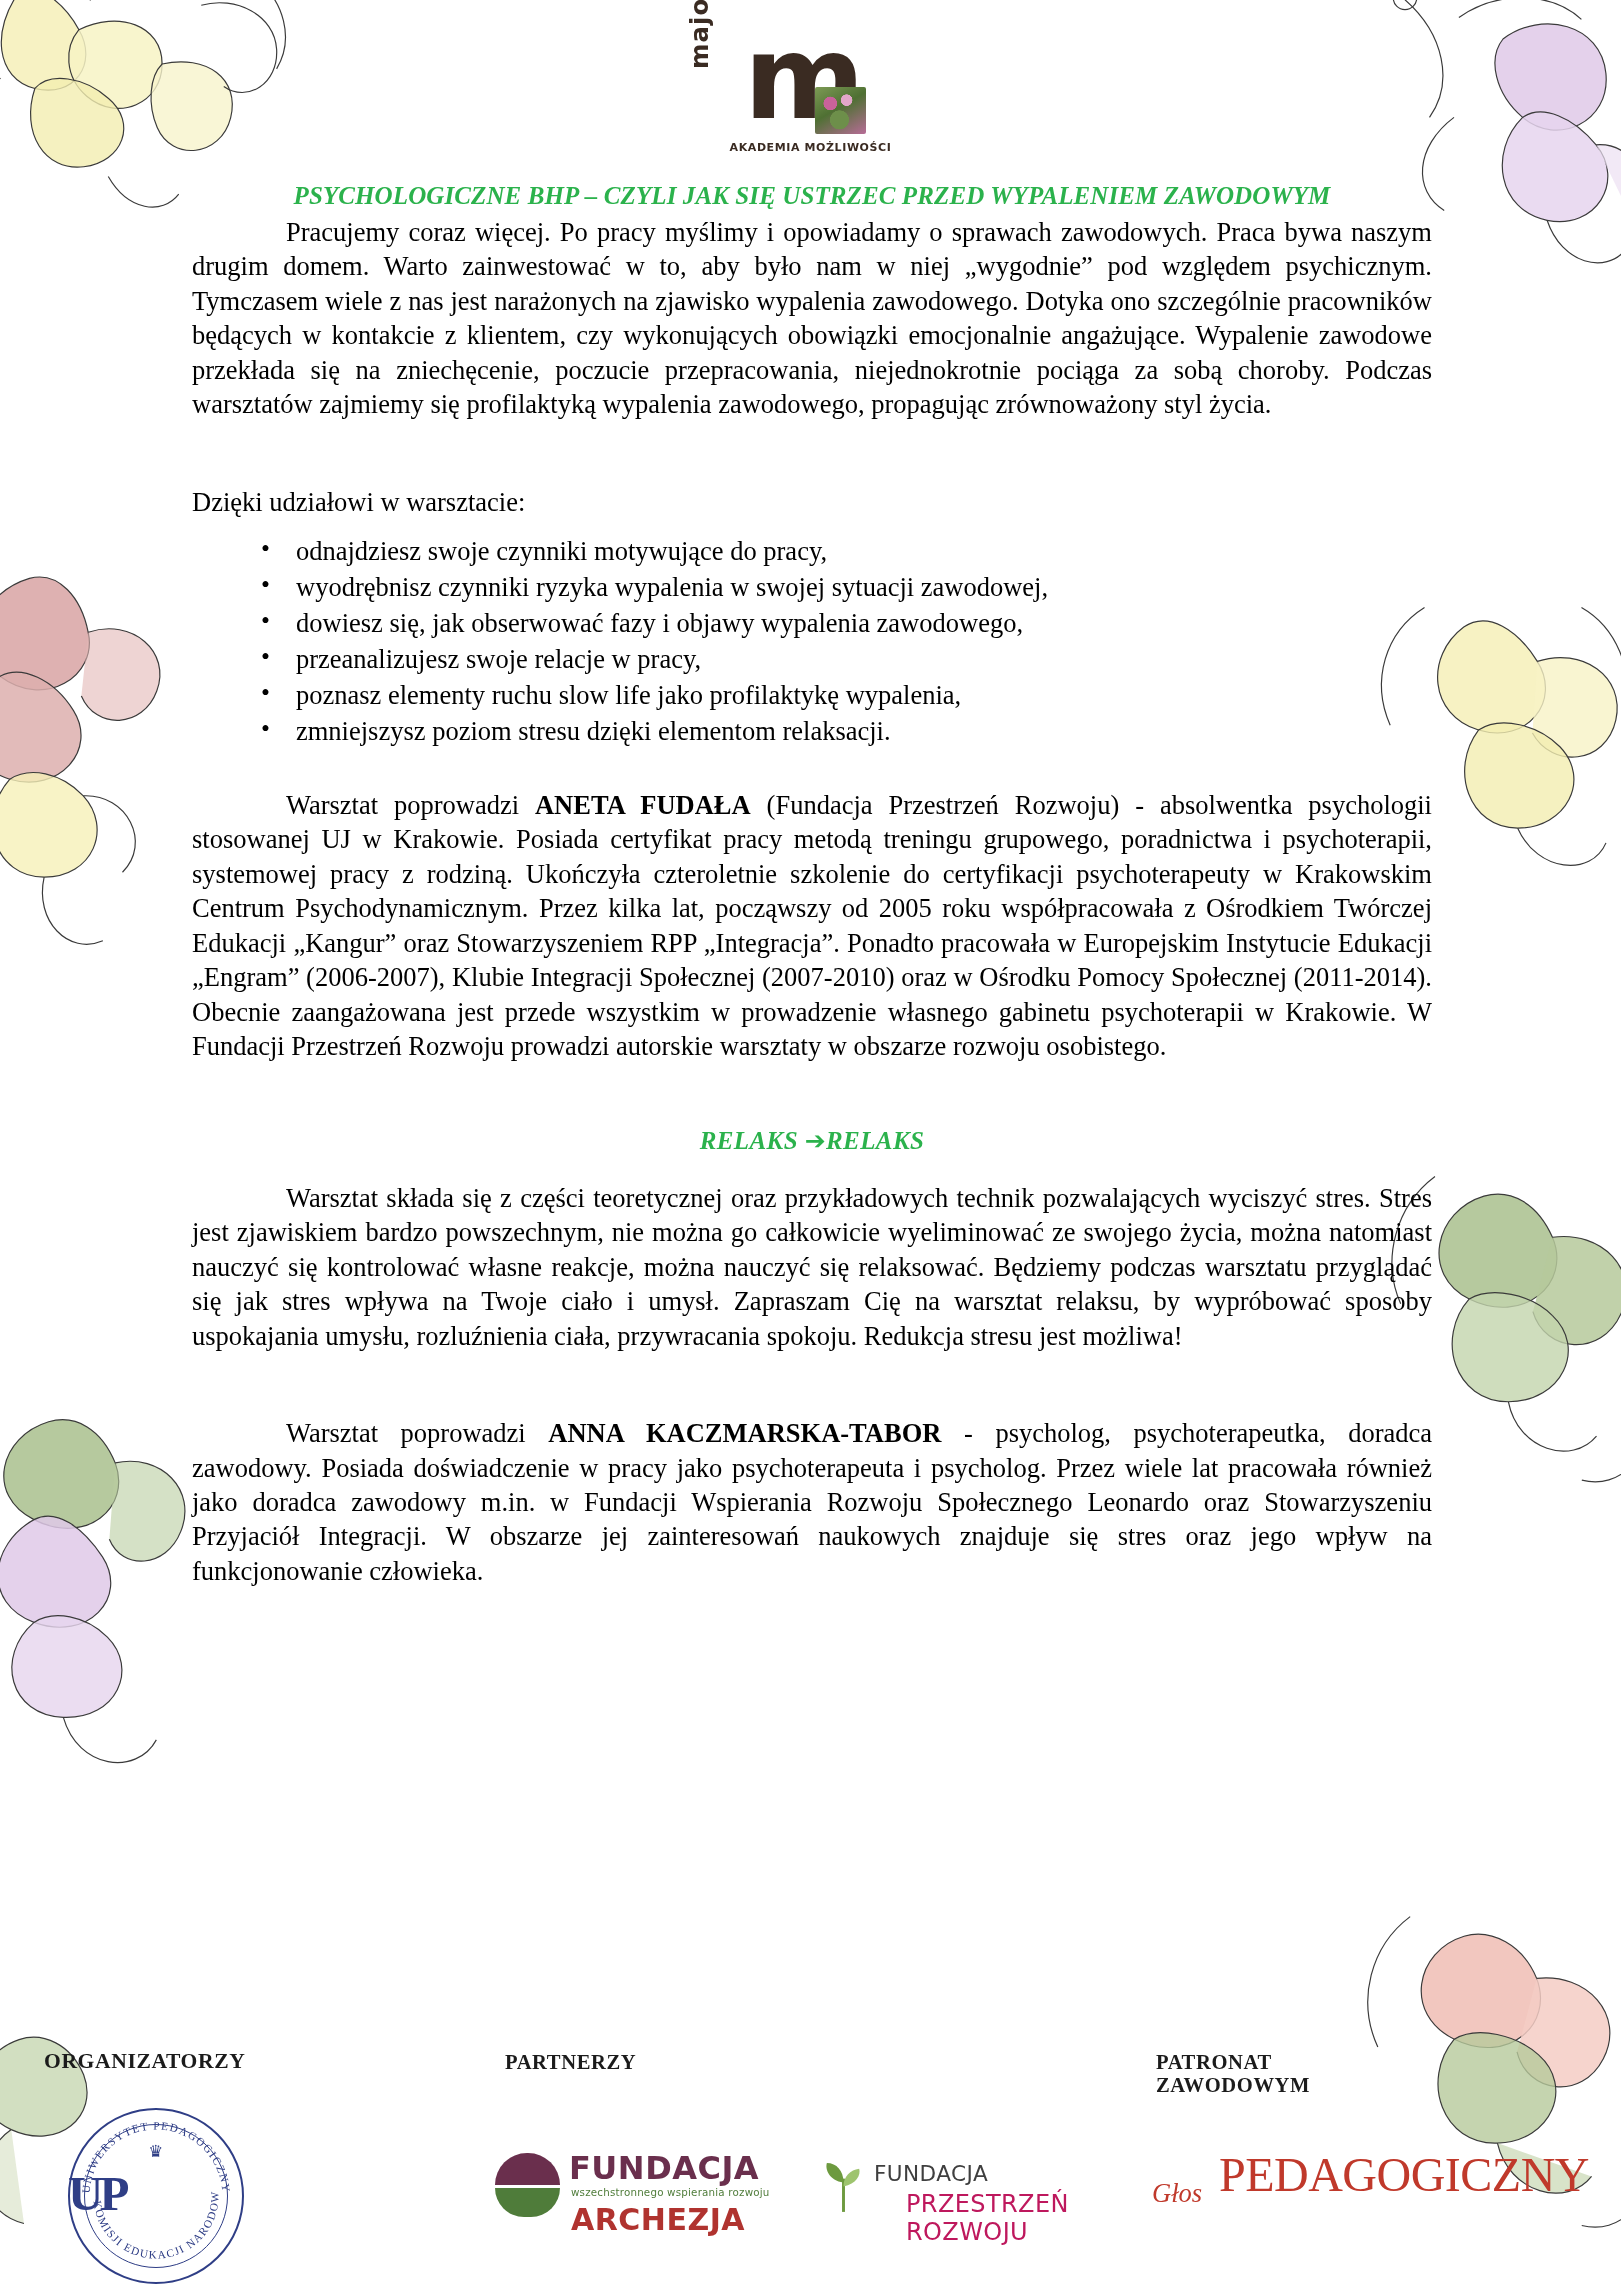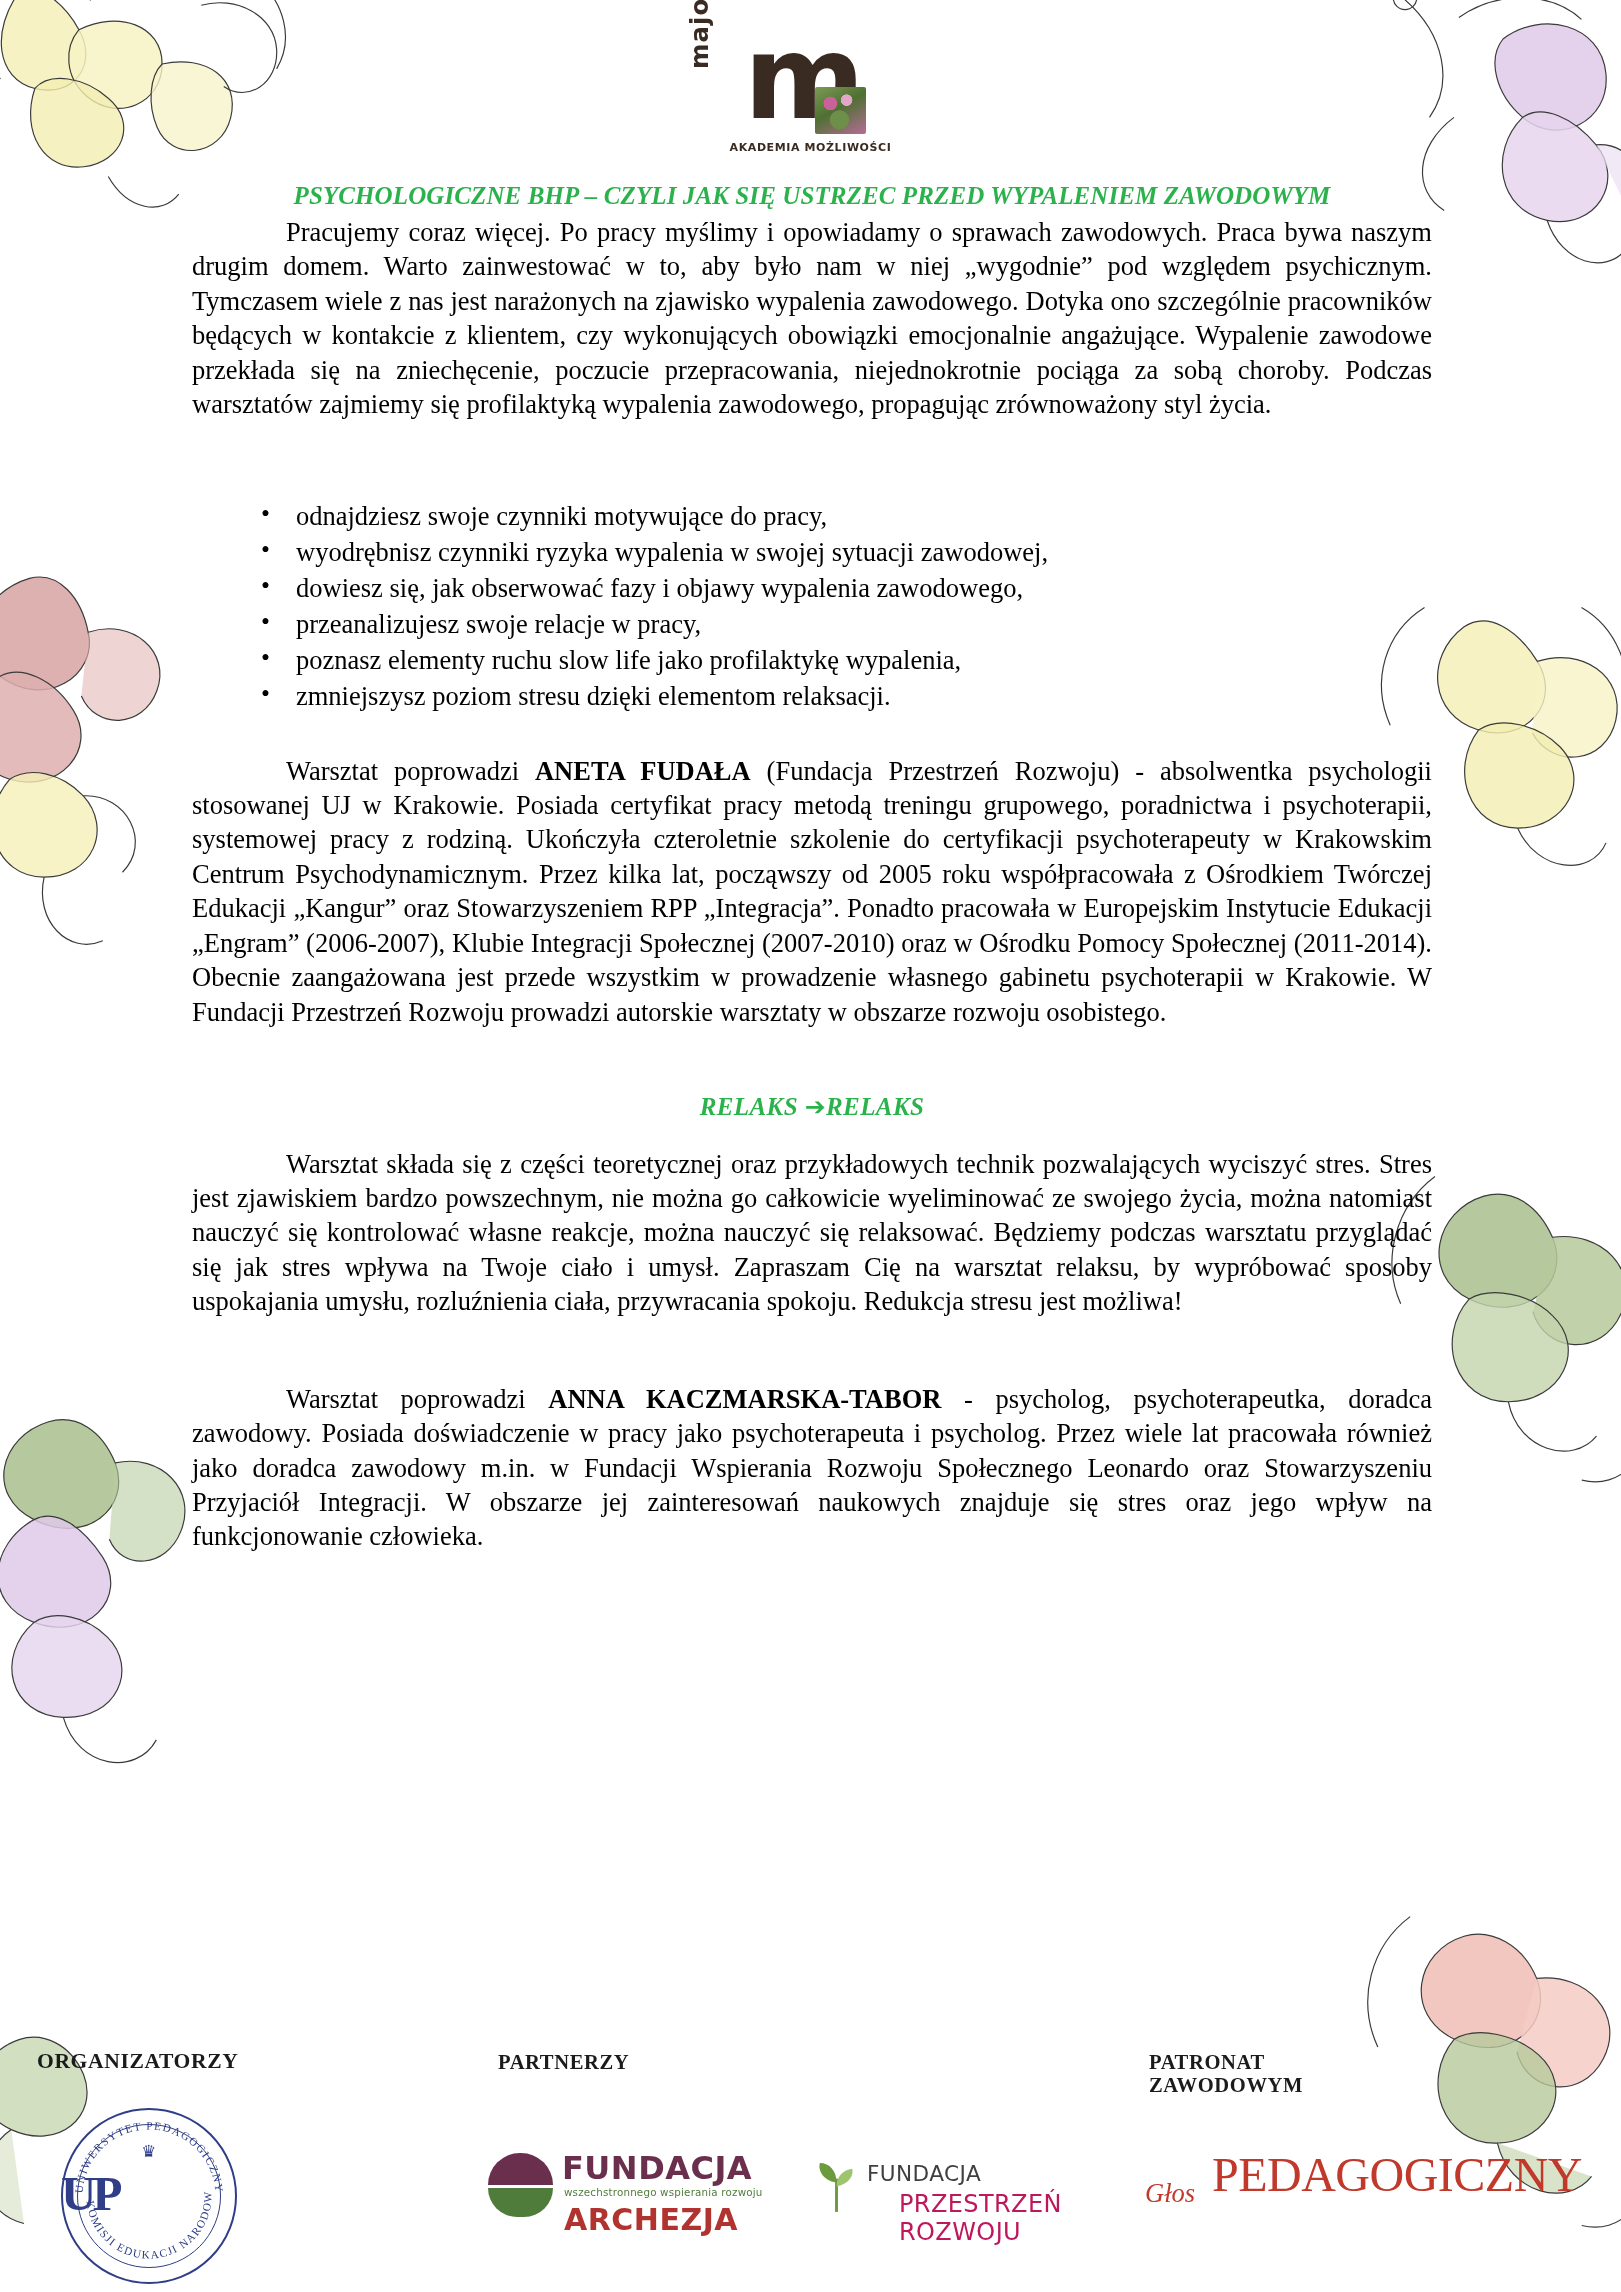--- a/index.html
+++ b/index.html
@@ -162,21 +162,21 @@
     font-family: "DejaVu Sans", sans-serif;
     font-style: normal;
     font-weight: bold;
   }
 
   b.name { font-weight: bold; }
 
   
   .footer {
     position: absolute;
-    left: 0;
+    left: 7px;
     top: 2039px;
     width: 1406px;
     height: 254px;
   }
   .foot-head {
     position: absolute;
     font-family: "Liberation Serif", serif;
     font-weight: bold;
     color: #1b1b1b;
     letter-spacing: 0.6px;
@@ -471,20 +471,21 @@
   </div>
 
   <div class="content">
 
     <h1 class="title">PSYCHOLOGICZNE BHP – CZYLI JAK SIĘ USTRZEC PRZED WYPALENIEM ZAWODOWYM</h1>
 
     <p class="para">Pracujemy coraz więcej. Po pracy myślimy i opowiadamy o sprawach zawodowych. Praca bywa naszym drugim domem. Warto zainwestować w to, aby było nam w niej „wygodnie” pod względem psychicznym. Tymczasem wiele z nas jest narażonych na zjawisko wypalenia zawodowego. Dotyka ono szczególnie pracowników będących w kontakcie z klientem, czy wykonujących obowiązki emocjonalnie angażujące. Wypalenie zawodowe przekłada się na zniechęcenie, poczucie przepracowania, niejednokrotnie pociąga za sobą choroby. Podczas warsztatów zajmiemy się profilaktyką wypalenia zawodowego, propagując zrównoważony styl życia.</p>
 
     <div class="gap-lg"></div>
 
+    <p class="para noindent">Dzięki udziałowi w warsztacie:</p>
 
     <ul class="bullets">
       <li>odnajdziesz swoje czynniki motywujące do pracy,</li>
       <li>wyodrębnisz czynniki ryzyka wypalenia w swojej sytuacji zawodowej,</li>
       <li>dowiesz się, jak obserwować fazy i objawy wypalenia zawodowego,</li>
       <li>przeanalizujesz swoje relacje w pracy,</li>
       <li>poznasz elementy ruchu slow life jako profilaktykę wypalenia,</li>
       <li>zmniejszysz poziom stresu dzięki elementom relaksacji.</li>
     </ul>
 

